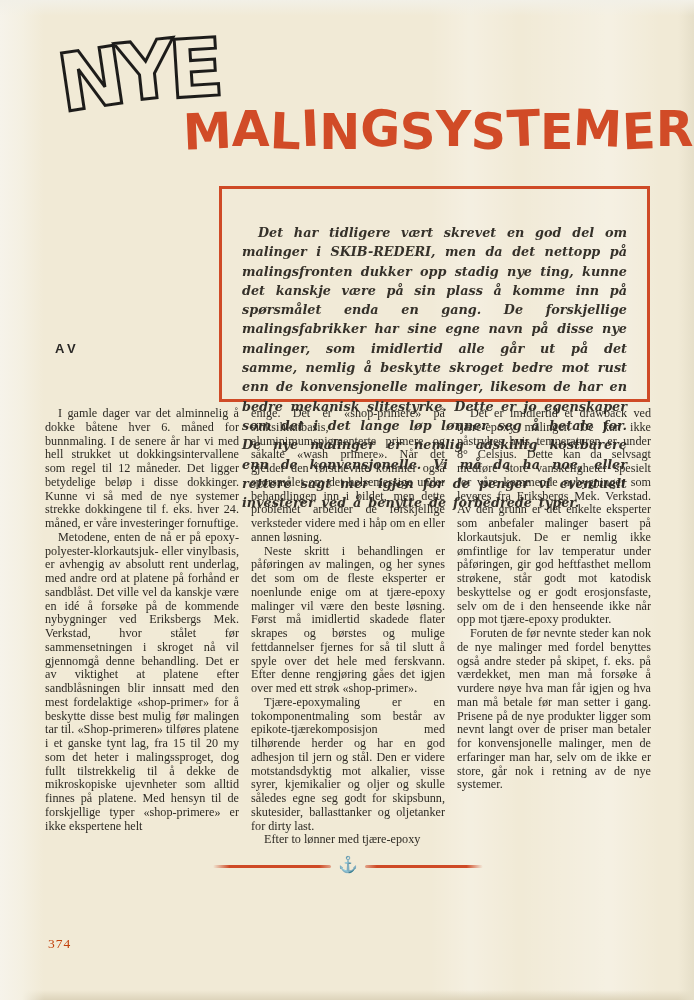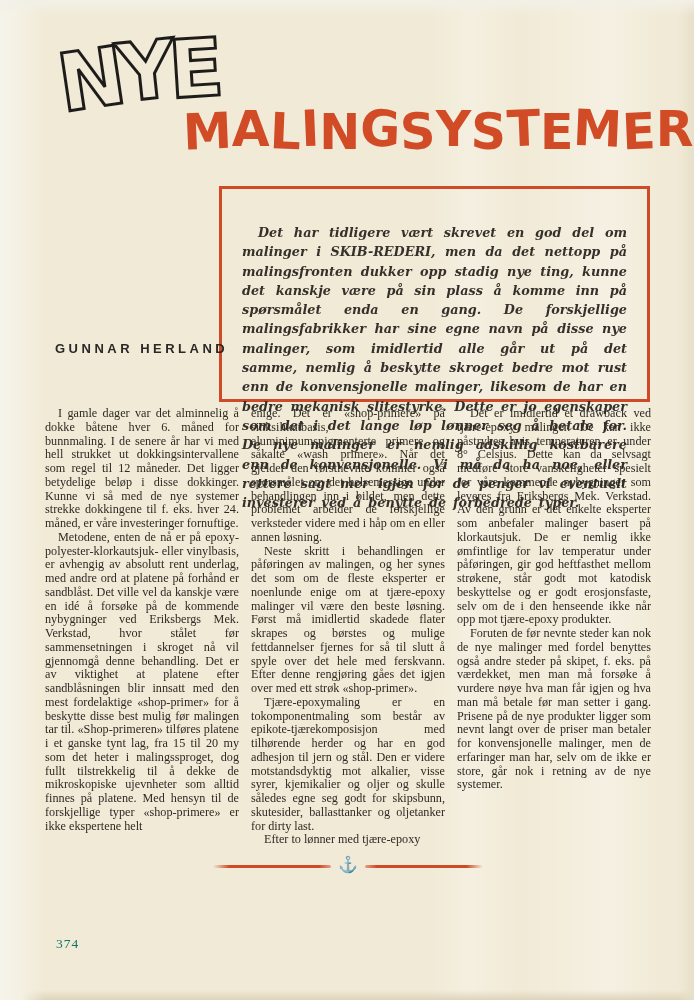--- a/index.html
+++ b/index.html
@@ -57,38 +57,38 @@
   .col p.indent{text-indent:13px;}
   .ornament{
     position:absolute;left:213px;top:855px;width:270px;height:22px;
     display:flex;align-items:center;gap:7px;
   }
   .rule{height:3px;flex:1;border-radius:2px;}
   .rule-left{background:linear-gradient(90deg, rgba(207,74,38,0), #cf4a26 14%, #cf4a26 90%, rgba(207,74,38,.45));}
   .rule-right{background:linear-gradient(270deg, rgba(207,74,38,0), #cf4a26 14%, #cf4a26 90%, rgba(207,74,38,.45));}
   .anchor{font-size:16px;line-height:1;color:#263039;transform:translateY(-1px);}
   .page-number{
-    position:absolute;left:56px;top:936px;
-    font-family:"Liberation Serif", serif;font-size:13.5px;color:#0f766e;
+    position:absolute;left:48px;top:936px;
+    font-family:"Liberation Serif", serif;font-size:13.5px;color:#c2410c;
     letter-spacing:1px;
   }
 </style>
 </head>
 <body>
 
 <div class="logo-nye wobble"><span style="display: inline-block; transform: rotate(-2.4deg) translateY(1.4px);">N</span><span style="display: inline-block; transform: rotate(0deg) translateY(-1.4px);">Y</span><span style="display: inline-block; transform: rotate(2.4deg) translateY(1.4px);">E</span></div>
 
 <h1 class="headline wobble" style="margin:0;"><span style="display: inline-block; transform: rotate(-2.4deg) translateY(1.4px);">M</span><span style="display: inline-block; transform: rotate(0deg) translateY(-1.4px);">A</span><span style="display: inline-block; transform: rotate(2.4deg) translateY(1.4px);">L</span><span style="display: inline-block; transform: rotate(-2.4deg) translateY(-1.4px);">I</span><span style="display: inline-block; transform: rotate(0deg) translateY(1.4px);">N</span><span style="display: inline-block; transform: rotate(2.4deg) translateY(-1.4px);">G</span><span style="display: inline-block; transform: rotate(-2.4deg) translateY(1.4px);">S</span><span style="display: inline-block; transform: rotate(0deg) translateY(-1.4px);">Y</span><span style="display: inline-block; transform: rotate(2.4deg) translateY(1.4px);">S</span><span style="display: inline-block; transform: rotate(-2.4deg) translateY(-1.4px);">T</span><span style="display: inline-block; transform: rotate(0deg) translateY(1.4px);">E</span><span style="display: inline-block; transform: rotate(2.4deg) translateY(-1.4px);">M</span><span style="display: inline-block; transform: rotate(-2.4deg) translateY(1.4px);">E</span><span style="display: inline-block; transform: rotate(0deg) translateY(-1.4px);">R</span></h1>
 
 <div class="lead-box">
   <p class="lead-text">Det har tidligere vært skrevet en god del om malinger i SKIB-REDERI, men da det nettopp på malingsfronten dukker opp stadig nye ting, kunne det kanskje være på sin plass å komme inn på spørsmålet enda en gang. De forskjellige malingsfabrikker har sine egne navn på disse nye malinger, som imidlertid alle går ut på det samme, nemlig å beskytte skroget bedre mot rust enn de konvensjonelle malinger, likesom de har en bedre mekanisk slitestyrke. Dette er jo egenskaper som det i det lange løp lønner seg å betale for. De nye malinger er nemlig adskillig kostbarere enn de konvensjonelle. Vi må da ha noe, eller rettere sagt mer igjen for de penger vi eventuelt investerer ved å benytte de forbedrede typer.</p>
 </div>
 
 <div class="byline">
-  <div>GUNNAR HERLAND</div>
+  <div>AV</div>
 </div>
 
 <div class="columns">
   <div class="col">
     <p class="indent">I gamle dager var det alminnelig å dokke båtene hver 6. måned for bunnmaling. I de senere år har vi med hell strukket ut dokkingsintervallene som regel til 12 måneder. Det ligger betydelige beløp i disse dokkinger. Kunne vi så med de nye systemer strekke dokkingene til f. eks. hver 24. måned, er våre investeringer fornuftige.</p>
     <p class="indent">Metodene, enten de nå er på epoxy-polyester-klorkautsjuk- eller vinylbasis, er avhengig av absolutt rent underlag, med andre ord at platene på forhånd er sandblåst. Det ville vel da kanskje være en idé å forsøke på de kommende nybygninger ved Eriksbergs Mek. Verkstad, hvor stålet før sammensetningen i skroget nå vil gjennomgå denne behandling. Det er av viktighet at platene efter sandblåsningen blir innsatt med den mest fordelaktige «shop-primer» for å beskytte disse best mulig før malingen tar til. «Shop-primeren» tilføres platene i et ganske tynt lag, fra 15 til 20 my som det heter i malingssproget, dog fullt tilstrekkelig til å dekke de mikroskopiske ujevnheter som alltid finnes på platene. Med hensyn til de forskjellige typer «shop-primere» er ikke ekspertene helt</p>
   </div>
   <div class="col">
     <p>enige. Det er «shop-primere» på sinksilikatbasis, aluminimumspigmenterte primere og såkalte «wash primere». Når det gjelder den førstnevnte kommer også spørsmålet om det helsemessige under behandlingen inn i bildet, men dette problemet arbeider de forskjellige verksteder videre med i håp om en eller annen løsning.</p>
     <p class="indent">Neste skritt i behandlingen er påføringen av malingen, og her synes det som om de fleste eksperter er noenlunde enige om at tjære-epoxy malinger vil være den beste løsning. Først må imidlertid skadede flater skrapes og børstes og mulige fettdannelser fjernes for så til slutt å spyle over det hele med ferskvann. Efter denne rengjøring gåes det igjen over med ett strøk «shop-primer».</p>

